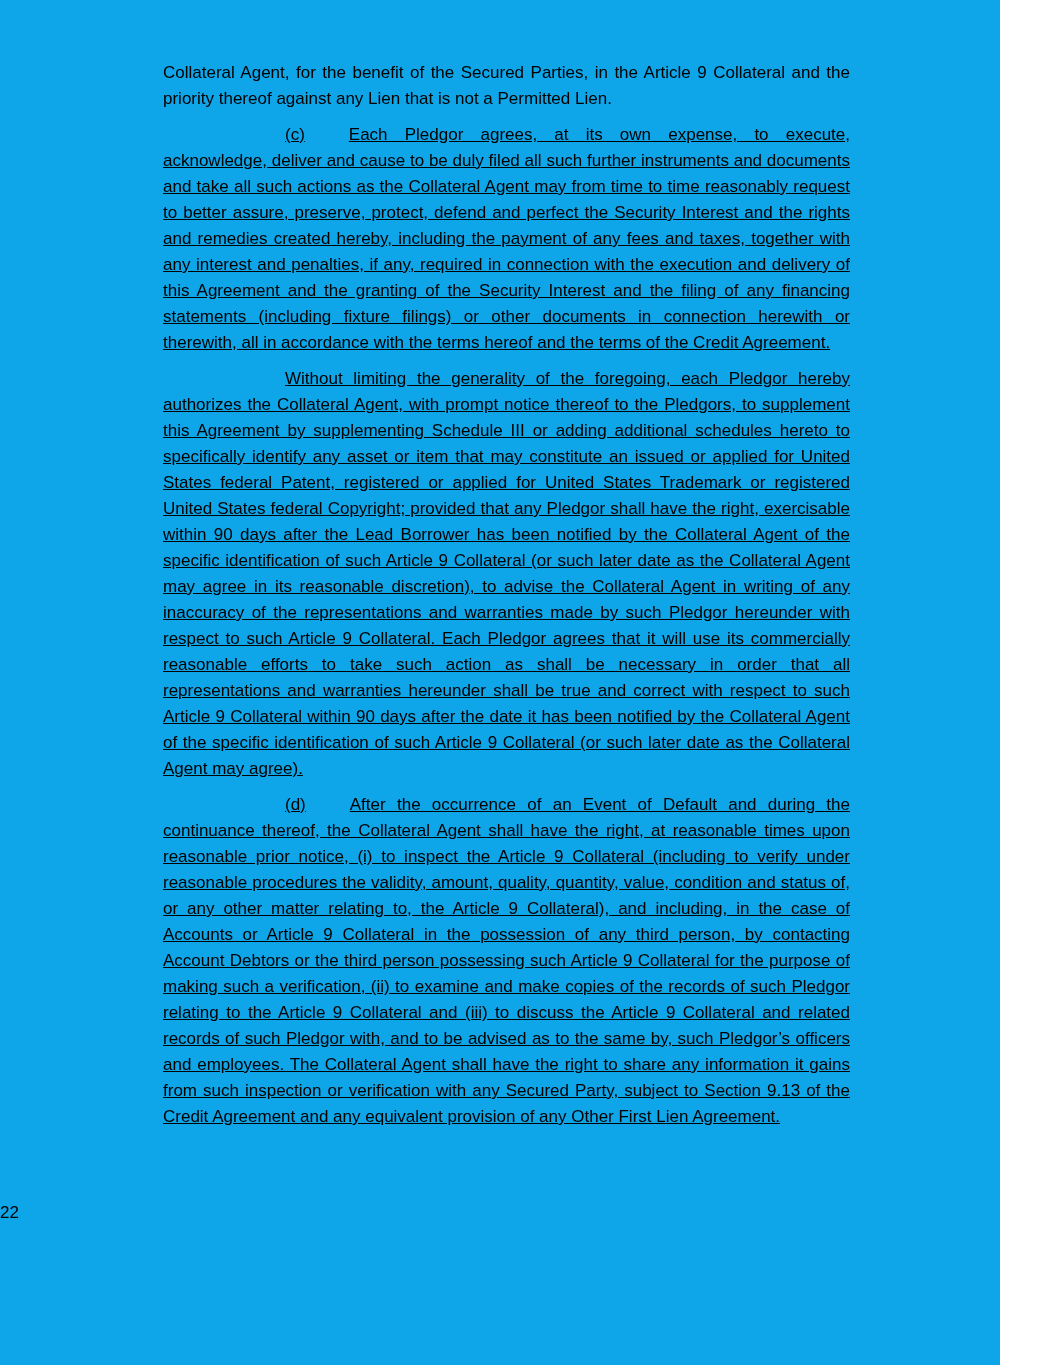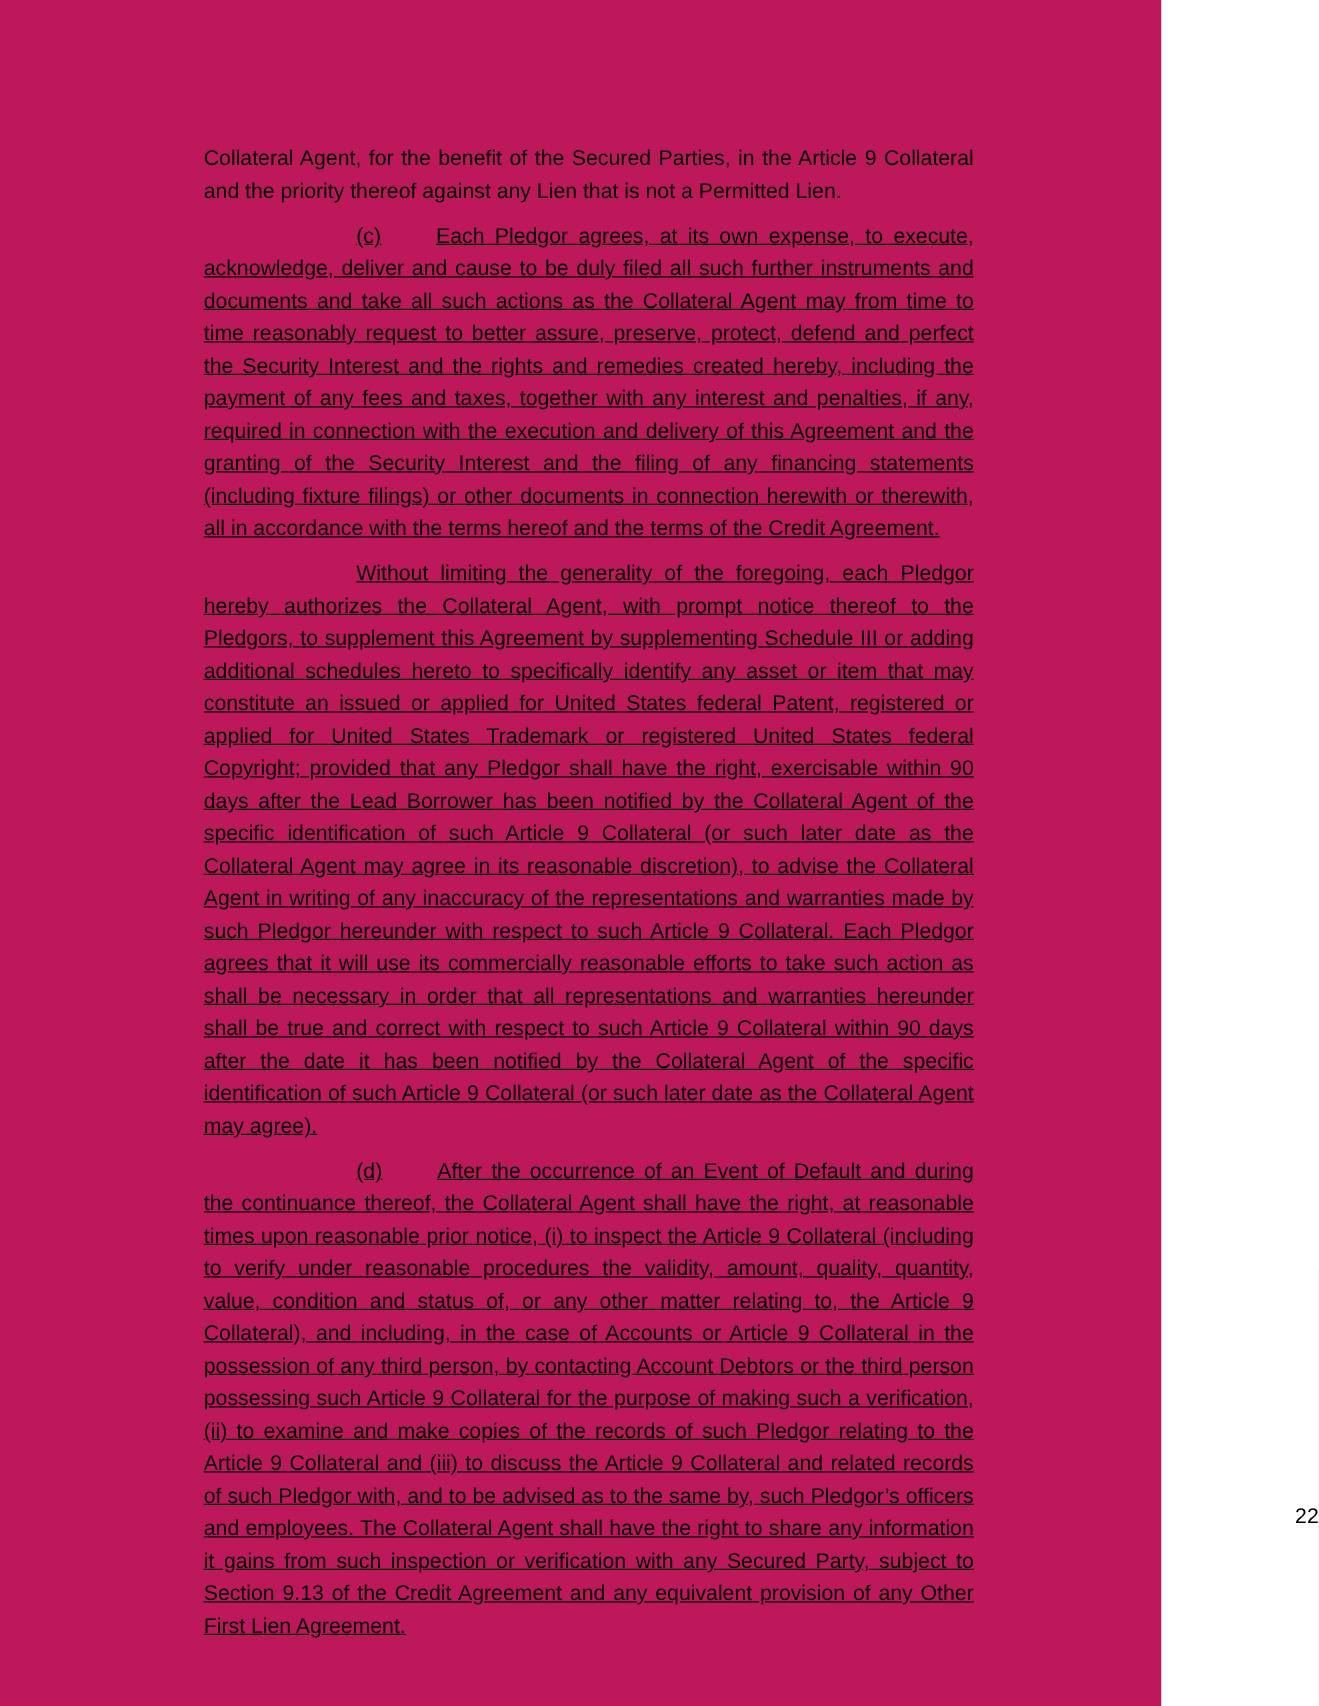--- a/index.html
+++ b/index.html
@@ -9,24 +9,24 @@
   }
   body {
     width: 1055px;
     height: 1365px;
     position: relative;
     color: #000000;
   }
   .page {
     position: absolute;
     top: 0; left: 0;
-    width: 929px;
+    width: 1000px;
     height: 1365px;
-    padding: 114px 150px 0 163px;
-    background: #be185d;
+    padding: 60px 150px 0 163px;
+    background: #0ea5e9;
   }
   .para {
     font-size: 17px;
     line-height: 26px;
     text-align: justify;
     color: #000000;
     margin-bottom: 10px;
   }
   .para.first-line-indent {
     text-indent: 122px;
@@ -34,21 +34,21 @@
   }
   .tab-space {
     display: inline-block;
     width: 44px;
   }
   .page-number {
     position: absolute;
     top: 1200px;
     left: 0;
     width: 1055px;
-    text-align: right;
+    text-align: left;
     font-size: 17px;
     line-height: 26px;
     color: #000000;
   }
 </style>
 </head>
 <body>
 
 <div class="page">
 

